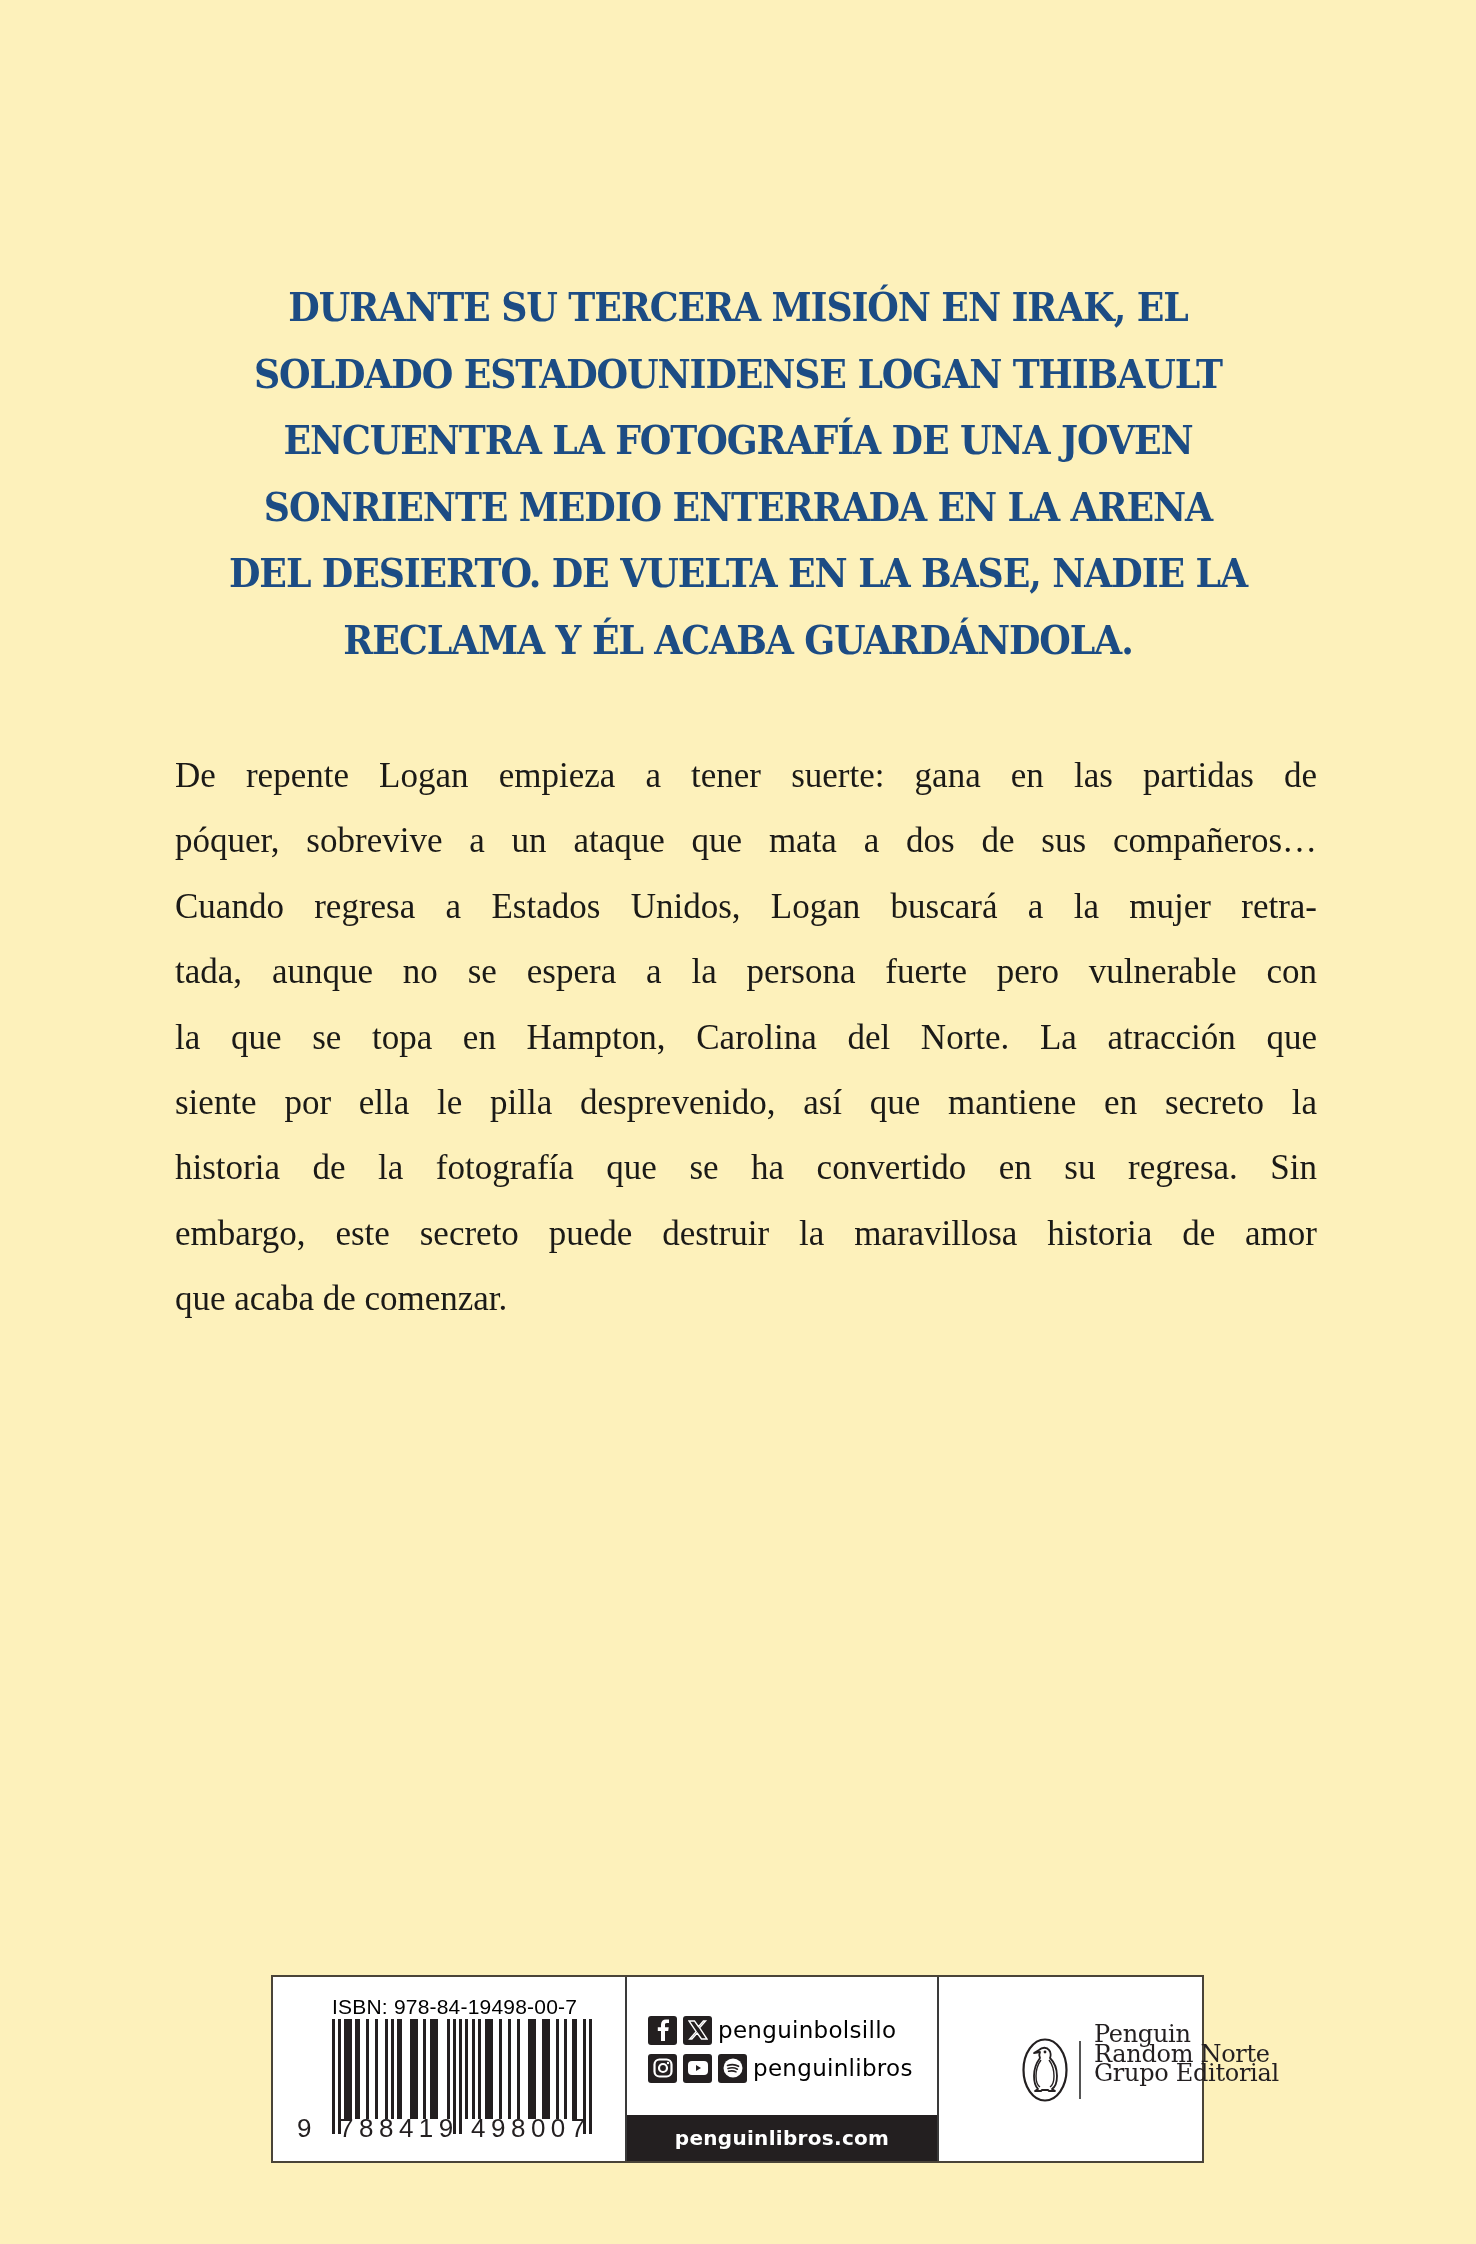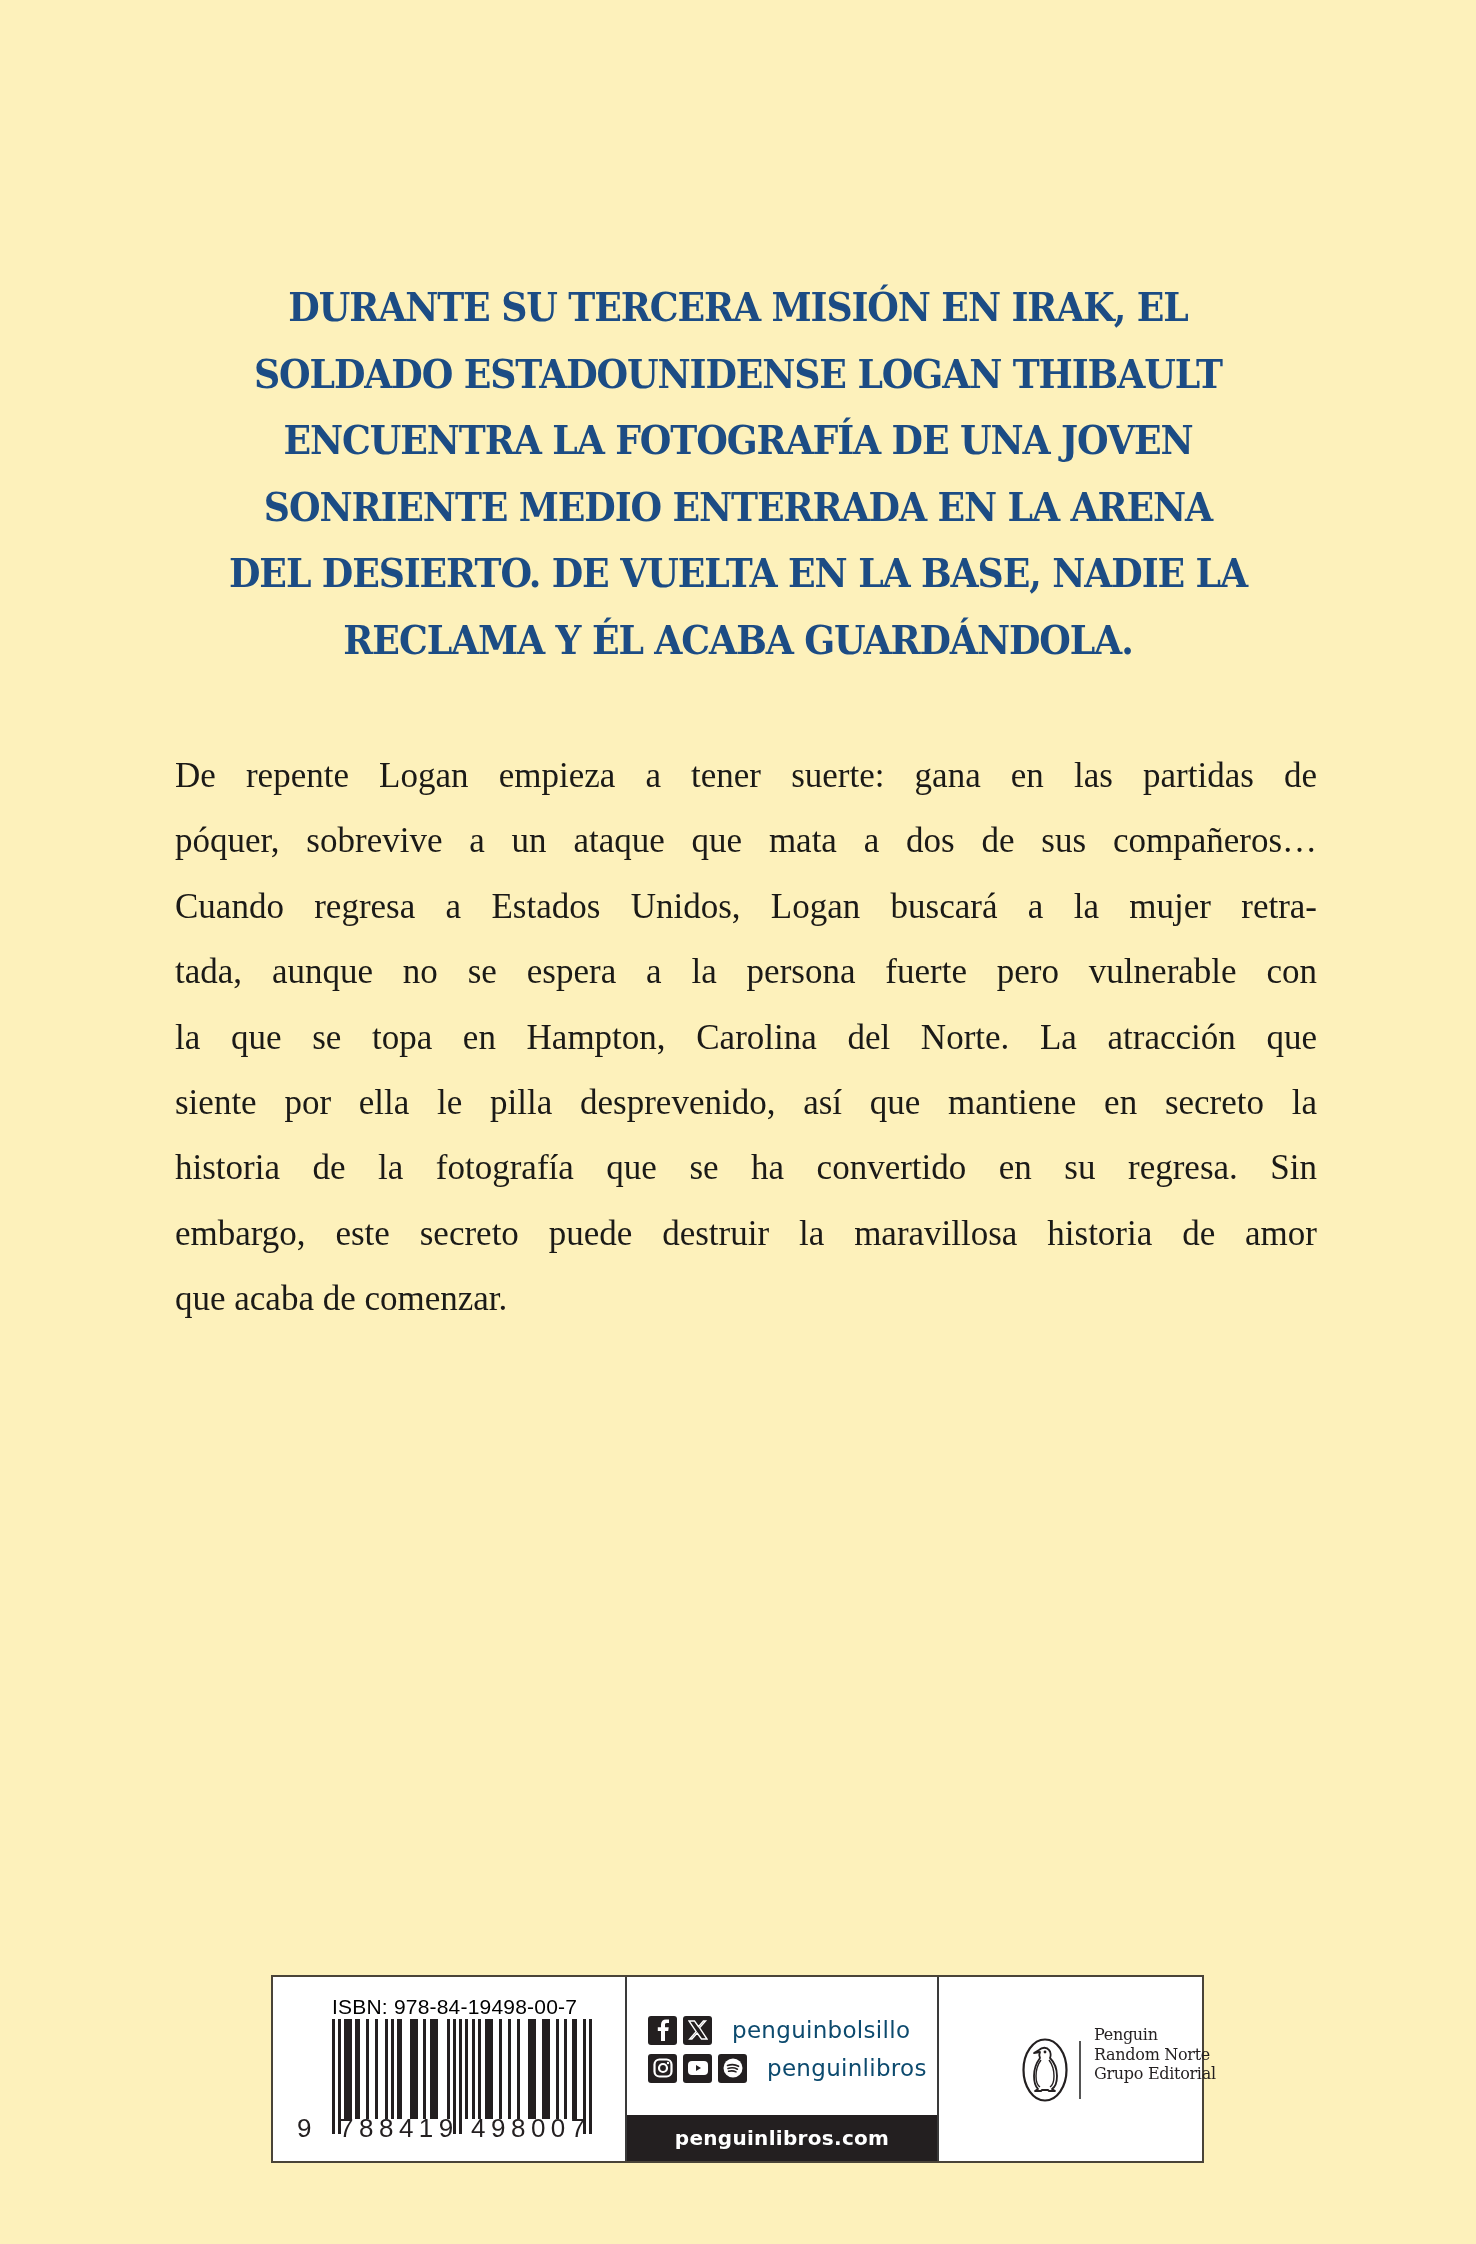--- a/index.html
+++ b/index.html
@@ -102,22 +102,22 @@
       width: 29px; height: 29px;
       background: #231f20;
       border-radius: 3px;
       margin-right: 6px;
       display: flex; align-items: center; justify-content: center;
       color: #fff;
     }
     .handle {
       font-family: "DejaVu Sans", sans-serif;
       font-size: 23px;
-      color: #0c4a6e;
-      margin-left: 14px;
+      color: #000000;
+      margin-left: 0;
       letter-spacing: 0.3px;
     }
     .site-band {
       position: absolute;
       left: 0; right: 0; bottom: 0;
       height: 46px;
       background: #231f20;
       color: #ffffff;
       font-family: "DejaVu Sans", sans-serif;
       font-weight: bold;
@@ -138,21 +138,21 @@
     .pub-divider {
       position: absolute;
       left: 140px; top: 64px;
       width: 2px; height: 58px;
       background: #555;
     }
     .pub-name {
       position: absolute;
       left: 155px; top: 48px;
       font-family: "DejaVu Serif", "Liberation Serif", serif;
-      font-size: 16px;
+      font-size: 24px;
       line-height: 19.5px;
       color: #231f20;
       letter-spacing: -0.3px;
     }
     .pub-name span { display: block; white-space: nowrap; }
   </style>
 </head>
 <body>
 
 <div class="headline">

